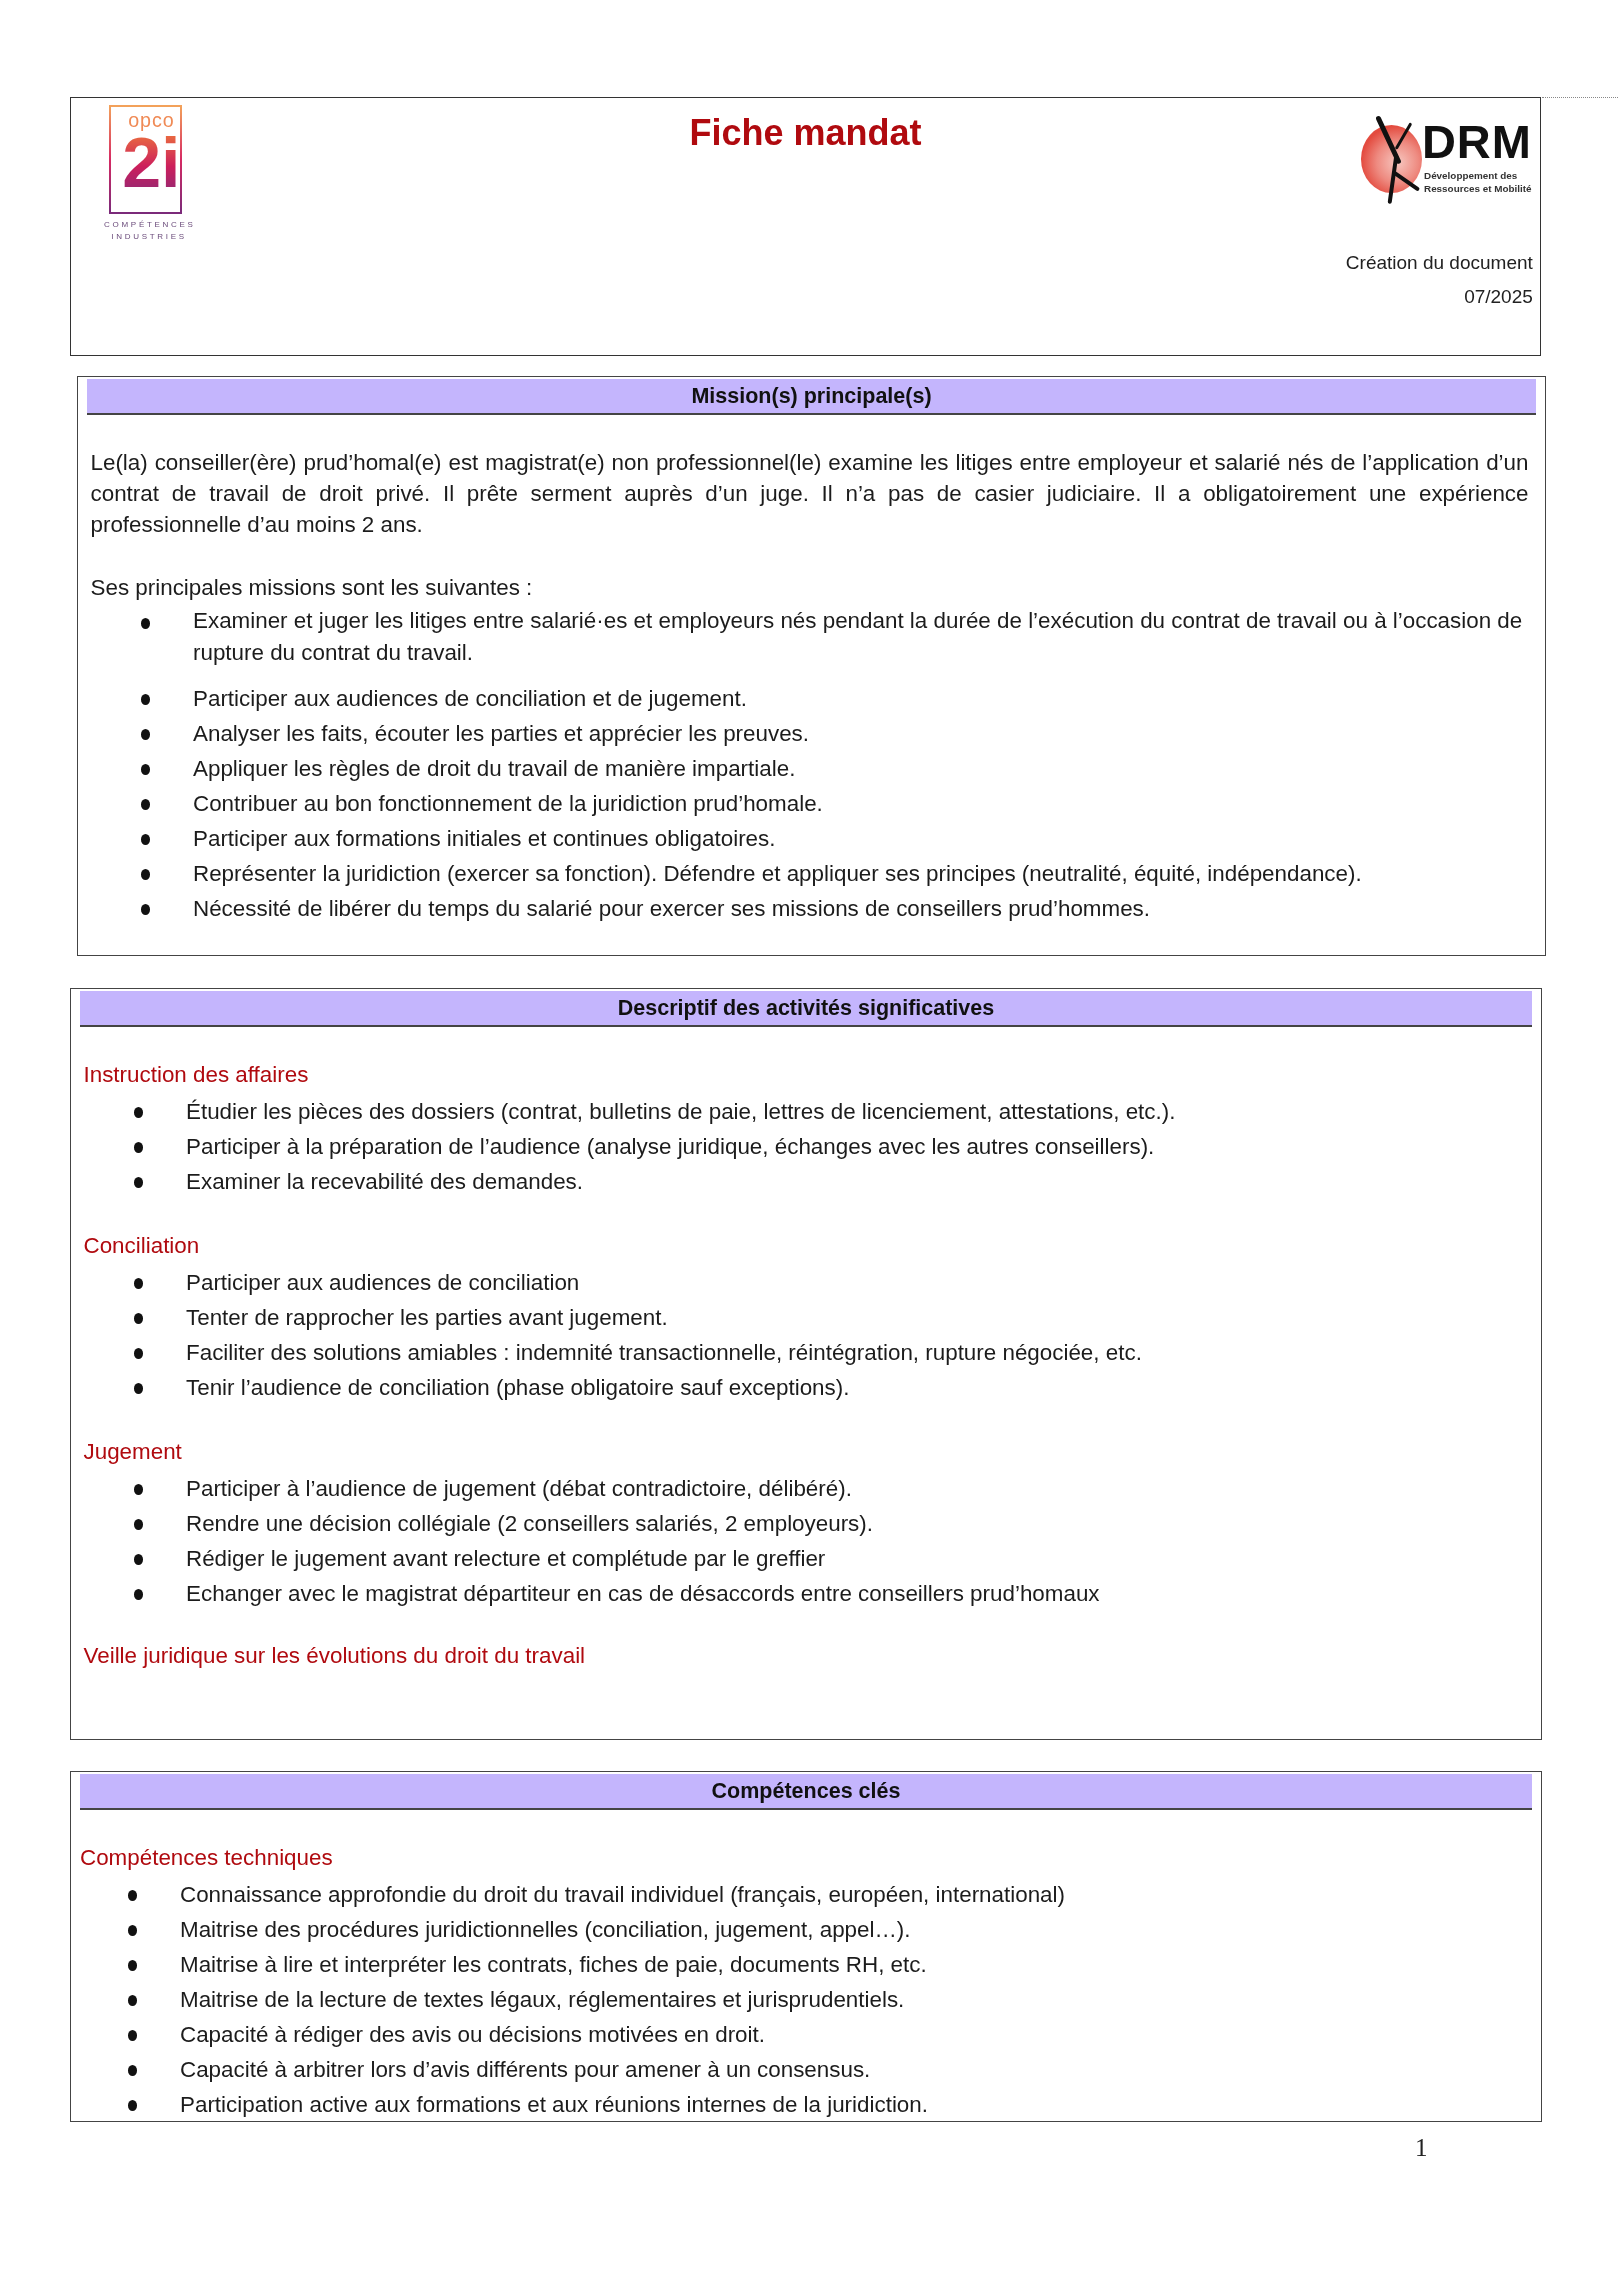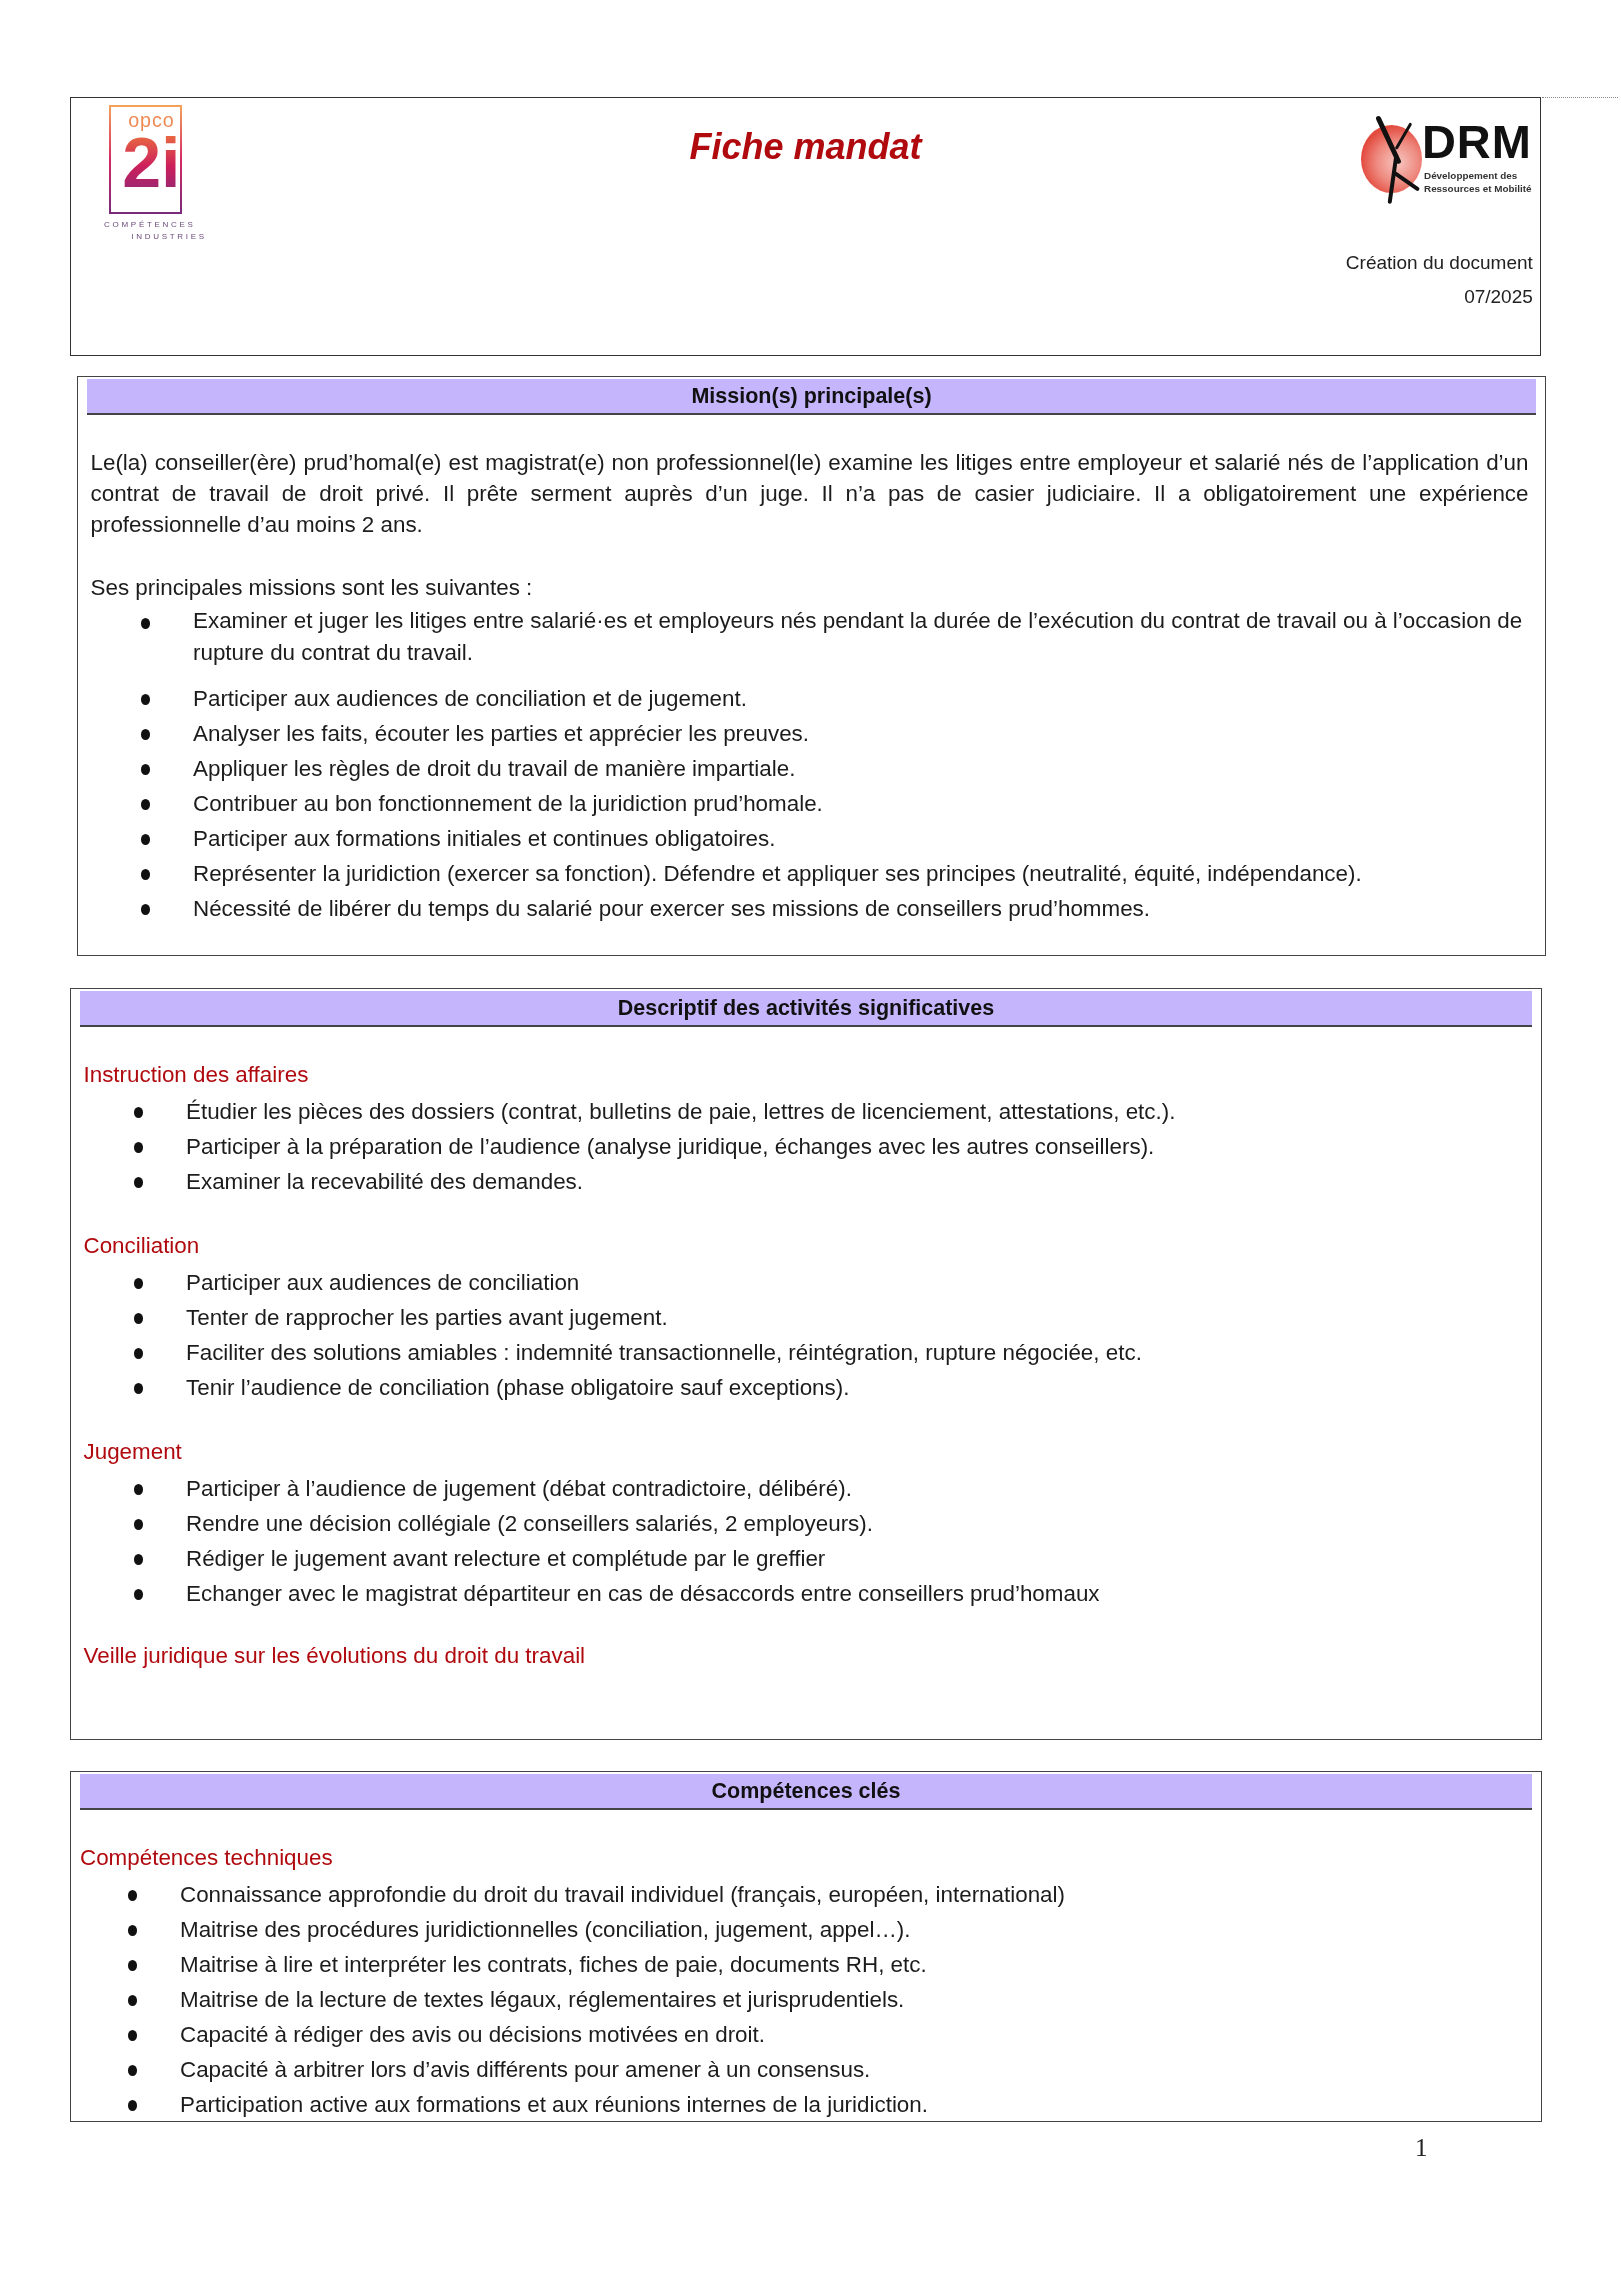--- a/index.html
+++ b/index.html
@@ -14,21 +14,21 @@
     border: 1.8px solid #333; box-sizing: border-box;
   }
   .header-dotted {
     position: absolute; left: 1542px; top: 97px; width: 76px; height: 0;
     border-top: 1.8px dotted #888;
   }
   .title-1, .title-2 {
     position: absolute; left: 0; width: 100%; text-align: center;
     color: #b00a0f; font-weight: bold; font-size: 36px; letter-spacing: 0px;
   }
-  .title-1 { top: 28px; font-style: italic; }
+  .title-1 { top: 14px; }
   .title-2 { top: 70px; }
   .creation-label, .creation-date {
     position: absolute; right: 7.2px; font-size: 19px; color: #222;
   }
   .creation-label { top: 154px; }
   .creation-date { top: 188px; }
 
   
   .opco-logo { position: absolute; left: 22.4px; top: 7.2px; width: 116px; height: 152px; }
   .opco-frame {
@@ -44,21 +44,21 @@
     position: absolute; left: 0; top: 23px; width: 100%; text-align: center;
     font-size: 70px; font-weight: bold; line-height: 1;
     background: linear-gradient(180deg,#f07a3a,#cc1f5c 55%,#8a2a78);
     -webkit-background-clip: text; background-clip: text; color: transparent;
   }
   .opco-sub1, .opco-sub2 {
     position: absolute; left: 10.7px; width: 90px; text-align: center;
     font-size: 8px; letter-spacing: 2.7px; color: #6a4a7a;
   }
   .opco-sub1 { top: 115px; }
-  .opco-sub2 { top: 127px; margin-left: 20px; }
+  .opco-sub2 { top: 127px; }
 
   
   .drm-logo { position: absolute; left: 1281px; top: 3.6px; width: 188px; height: 107px; }
   .drm-circle {
     position: absolute; left: 9px; top: 23px; width: 61px; height: 68px; border-radius: 50%;
     background: radial-gradient(circle at 60% 55%, #f7c7c0 0%, #ee8a80 40%, #e34a3e 70%, #e55a4c 100%);
   }
   .drm-stroke {
     position: absolute; background: #111; border-radius: 2.7px;
   }

